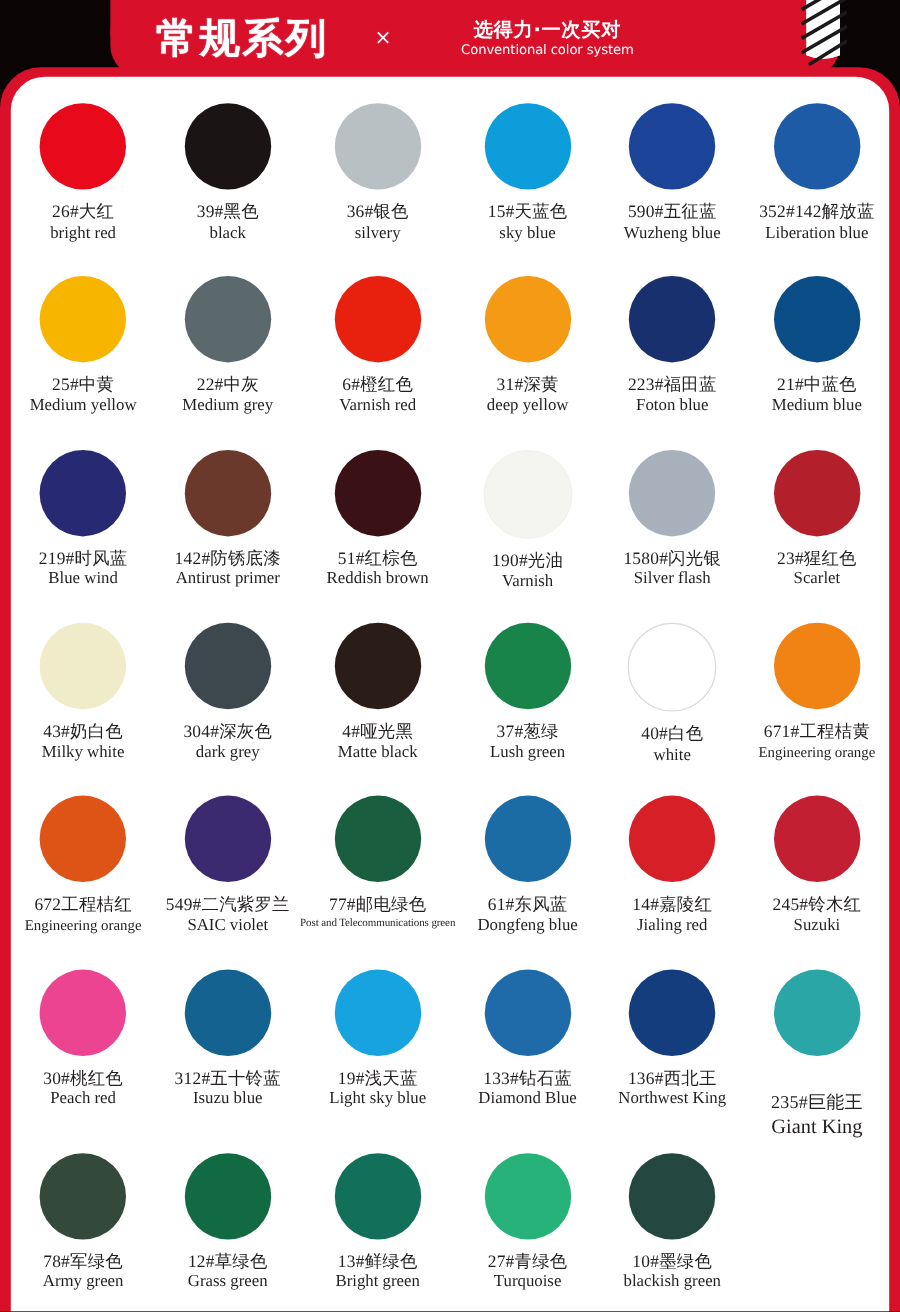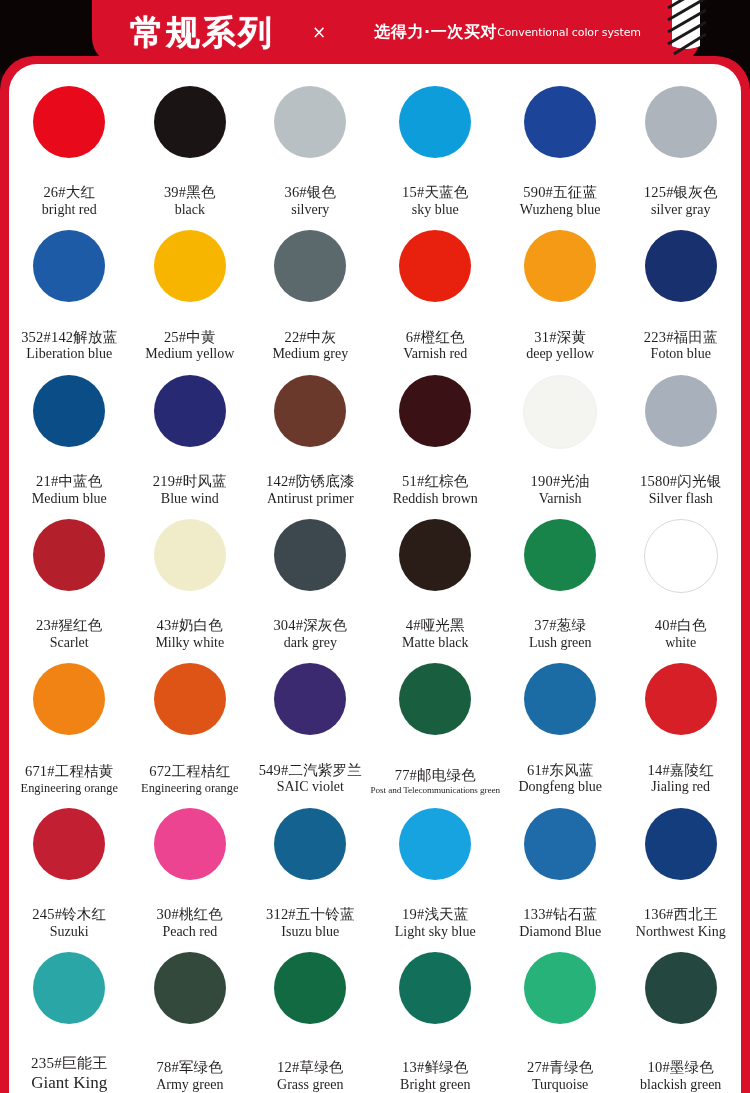--- a/index.html
+++ b/index.html
@@ -102,25 +102,25 @@
   .header-x {
     font-family: "DejaVu Sans", sans-serif;
     font-size: 17px;
     color: #ffffff;
     margin: 0 34px 0 38px;
     font-weight: 400;
     line-height: 1;
   }
   .header-right {
     display: flex;
-    flex-direction: row;
+    flex-direction: column;
     align-items: center;
     justify-content: center;
     line-height: 1.12;
-    margin-left: 14px;
+    margin-left: 24px;
   }
   .header-slogan-cn {
     font-family: "DejaVu Sans", sans-serif;
     font-weight: 700;
     font-size: 16px;
     color: #ffffff;
     letter-spacing: 0.6px;
     white-space: nowrap;
   }
   .header-slogan-en {
@@ -154,21 +154,21 @@
     height: 1019px;
     display: grid;
     grid-template-columns: repeat(6, 1fr);
     grid-template-rows: repeat(7, 1fr);
     z-index: 5;
   }
   .cell {
     display: flex;
     flex-direction: column;
     align-items: center;
-    justify-content: space-between;
+    justify-content: flex-start;
     padding-top: 12px;
     box-sizing: border-box;
     overflow: visible;
   }
   .dot {
     width: 72px;
     height: 72px;
     border-radius: 50%;
     flex: 0 0 auto;
   }
@@ -259,27 +259,20 @@
         </div>
       </div>
       <div class="cell">
         <div class="dot" style="background: rgb(28, 68, 153);"></div>
         <div class="labels">
           <div class="label-cn">590#五征蓝</div>
           <div class="label-en">Wuzheng blue</div>
         </div>
       </div>
       <div class="cell">
-        <div class="dot" style="background: rgb(173, 180, 188);"></div>
-        <div class="labels">
-          <div class="label-cn">125#银灰色</div>
-          <div class="label-en">silver gray</div>
-        </div>
-      </div>
-      <div class="cell">
         <div class="dot" style="background: rgb(29, 91, 166);"></div>
         <div class="labels">
           <div class="label-cn">352#142解放蓝</div>
           <div class="label-en">Liberation blue</div>
         </div>
       </div>
       <div class="cell">
         <div class="dot" style="background: rgb(248, 181, 0);"></div>
         <div class="labels">
           <div class="label-cn">25#中黄</div>

